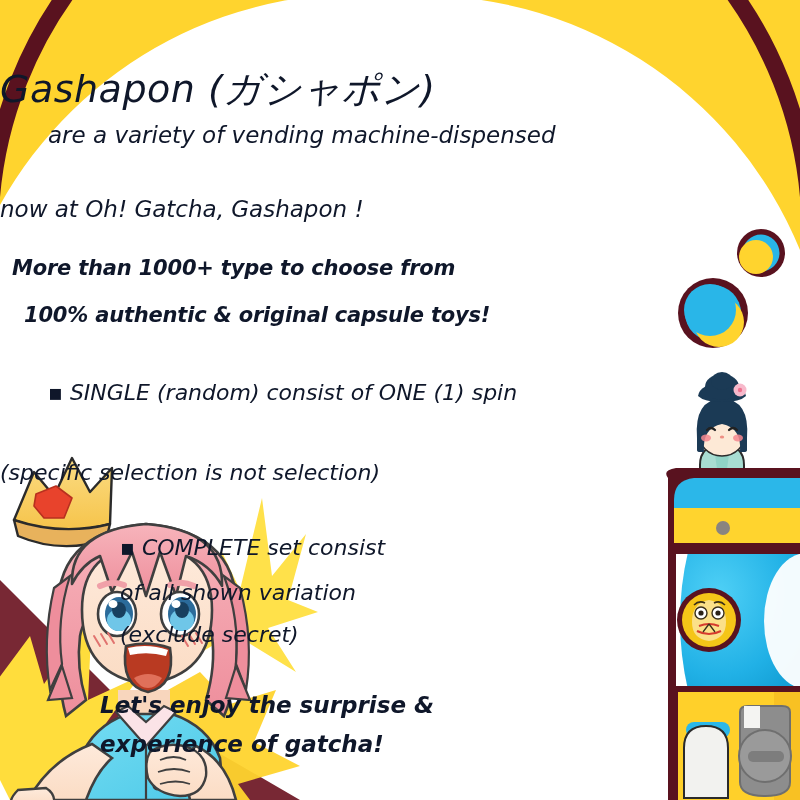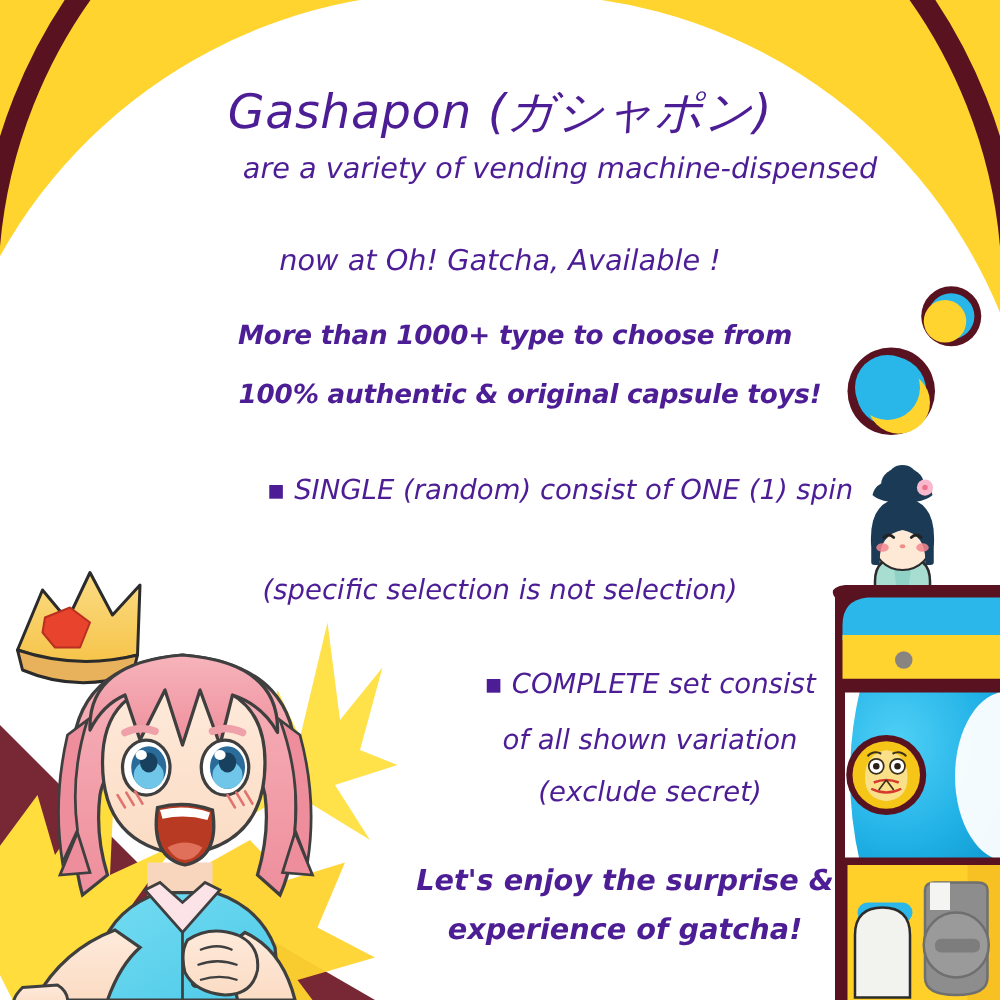--- a/index.html
+++ b/index.html
@@ -9,22 +9,22 @@
     font-family:"Liberation Sans", sans-serif;
   }
   #stage{
     position:relative;width:800px;height:800px;overflow:hidden;background:#fff;
   }
   .layer{position:absolute;top:0;left:0;width:800px;height:800px;}
   #artwork{z-index:1;}
   #textlayer{z-index:5;position:absolute;top:0;left:0;width:800px;height:800px;}
 
   .tline{
-    position:absolute;left:0;width:800px;text-align:center;
-    color:#4c1d95;white-space:nowrap;
+    position:absolute;left:0;width:800px;text-align:left;
+    color:#0f172a;white-space:nowrap;
   }
   .title{
     font-size:38px;font-style:italic;letter-spacing:0.5px;
     font-family:"DejaVu Sans", sans-serif;font-weight:400;
   }
   .sub{
     font-size:23px;font-style:italic;font-weight:400;
     font-family:"DejaVu Sans", sans-serif;
   }
   .bold{
@@ -258,21 +258,21 @@
       </g>
     </g>
 
   </svg>
 
   <div id="textlayer">
 
     <div class="tline title" style="top:64px;">Gashapon (ガシャポン)</div>
 
     <div class="tline sub" style="top:122px;padding-left:48px;">are a variety of vending machine-dispensed</div>
-    <div class="tline sub" style="top:196px;">now at Oh! Gatcha, Available !</div>
+    <div class="tline sub" style="top:196px;">now at Oh! Gatcha, Gashapon !</div>
 
     <div class="tline bold" style="top:256px;">More than 1000+ type to choose from</div>
     <div class="tline bold" style="top:303px;padding-left:12px;">100% authentic &amp; original capsule toys!</div>
 
     <div class="tline body" style="top:380px;padding-left:48px;">▪ SINGLE (random) consist of ONE (1) spin</div>
     <div class="tline body" style="top:460px;">(specific selection is not selection)</div>
 
     <div class="tline body" style="top:535px;left:120px;width:800px;">▪ COMPLETE set consist</div>
     <div class="tline body" style="top:580px;left:120px;width:800px;">of all shown variation</div>
     <div class="tline body" style="top:622px;left:120px;width:800px;">(exclude secret)</div>

